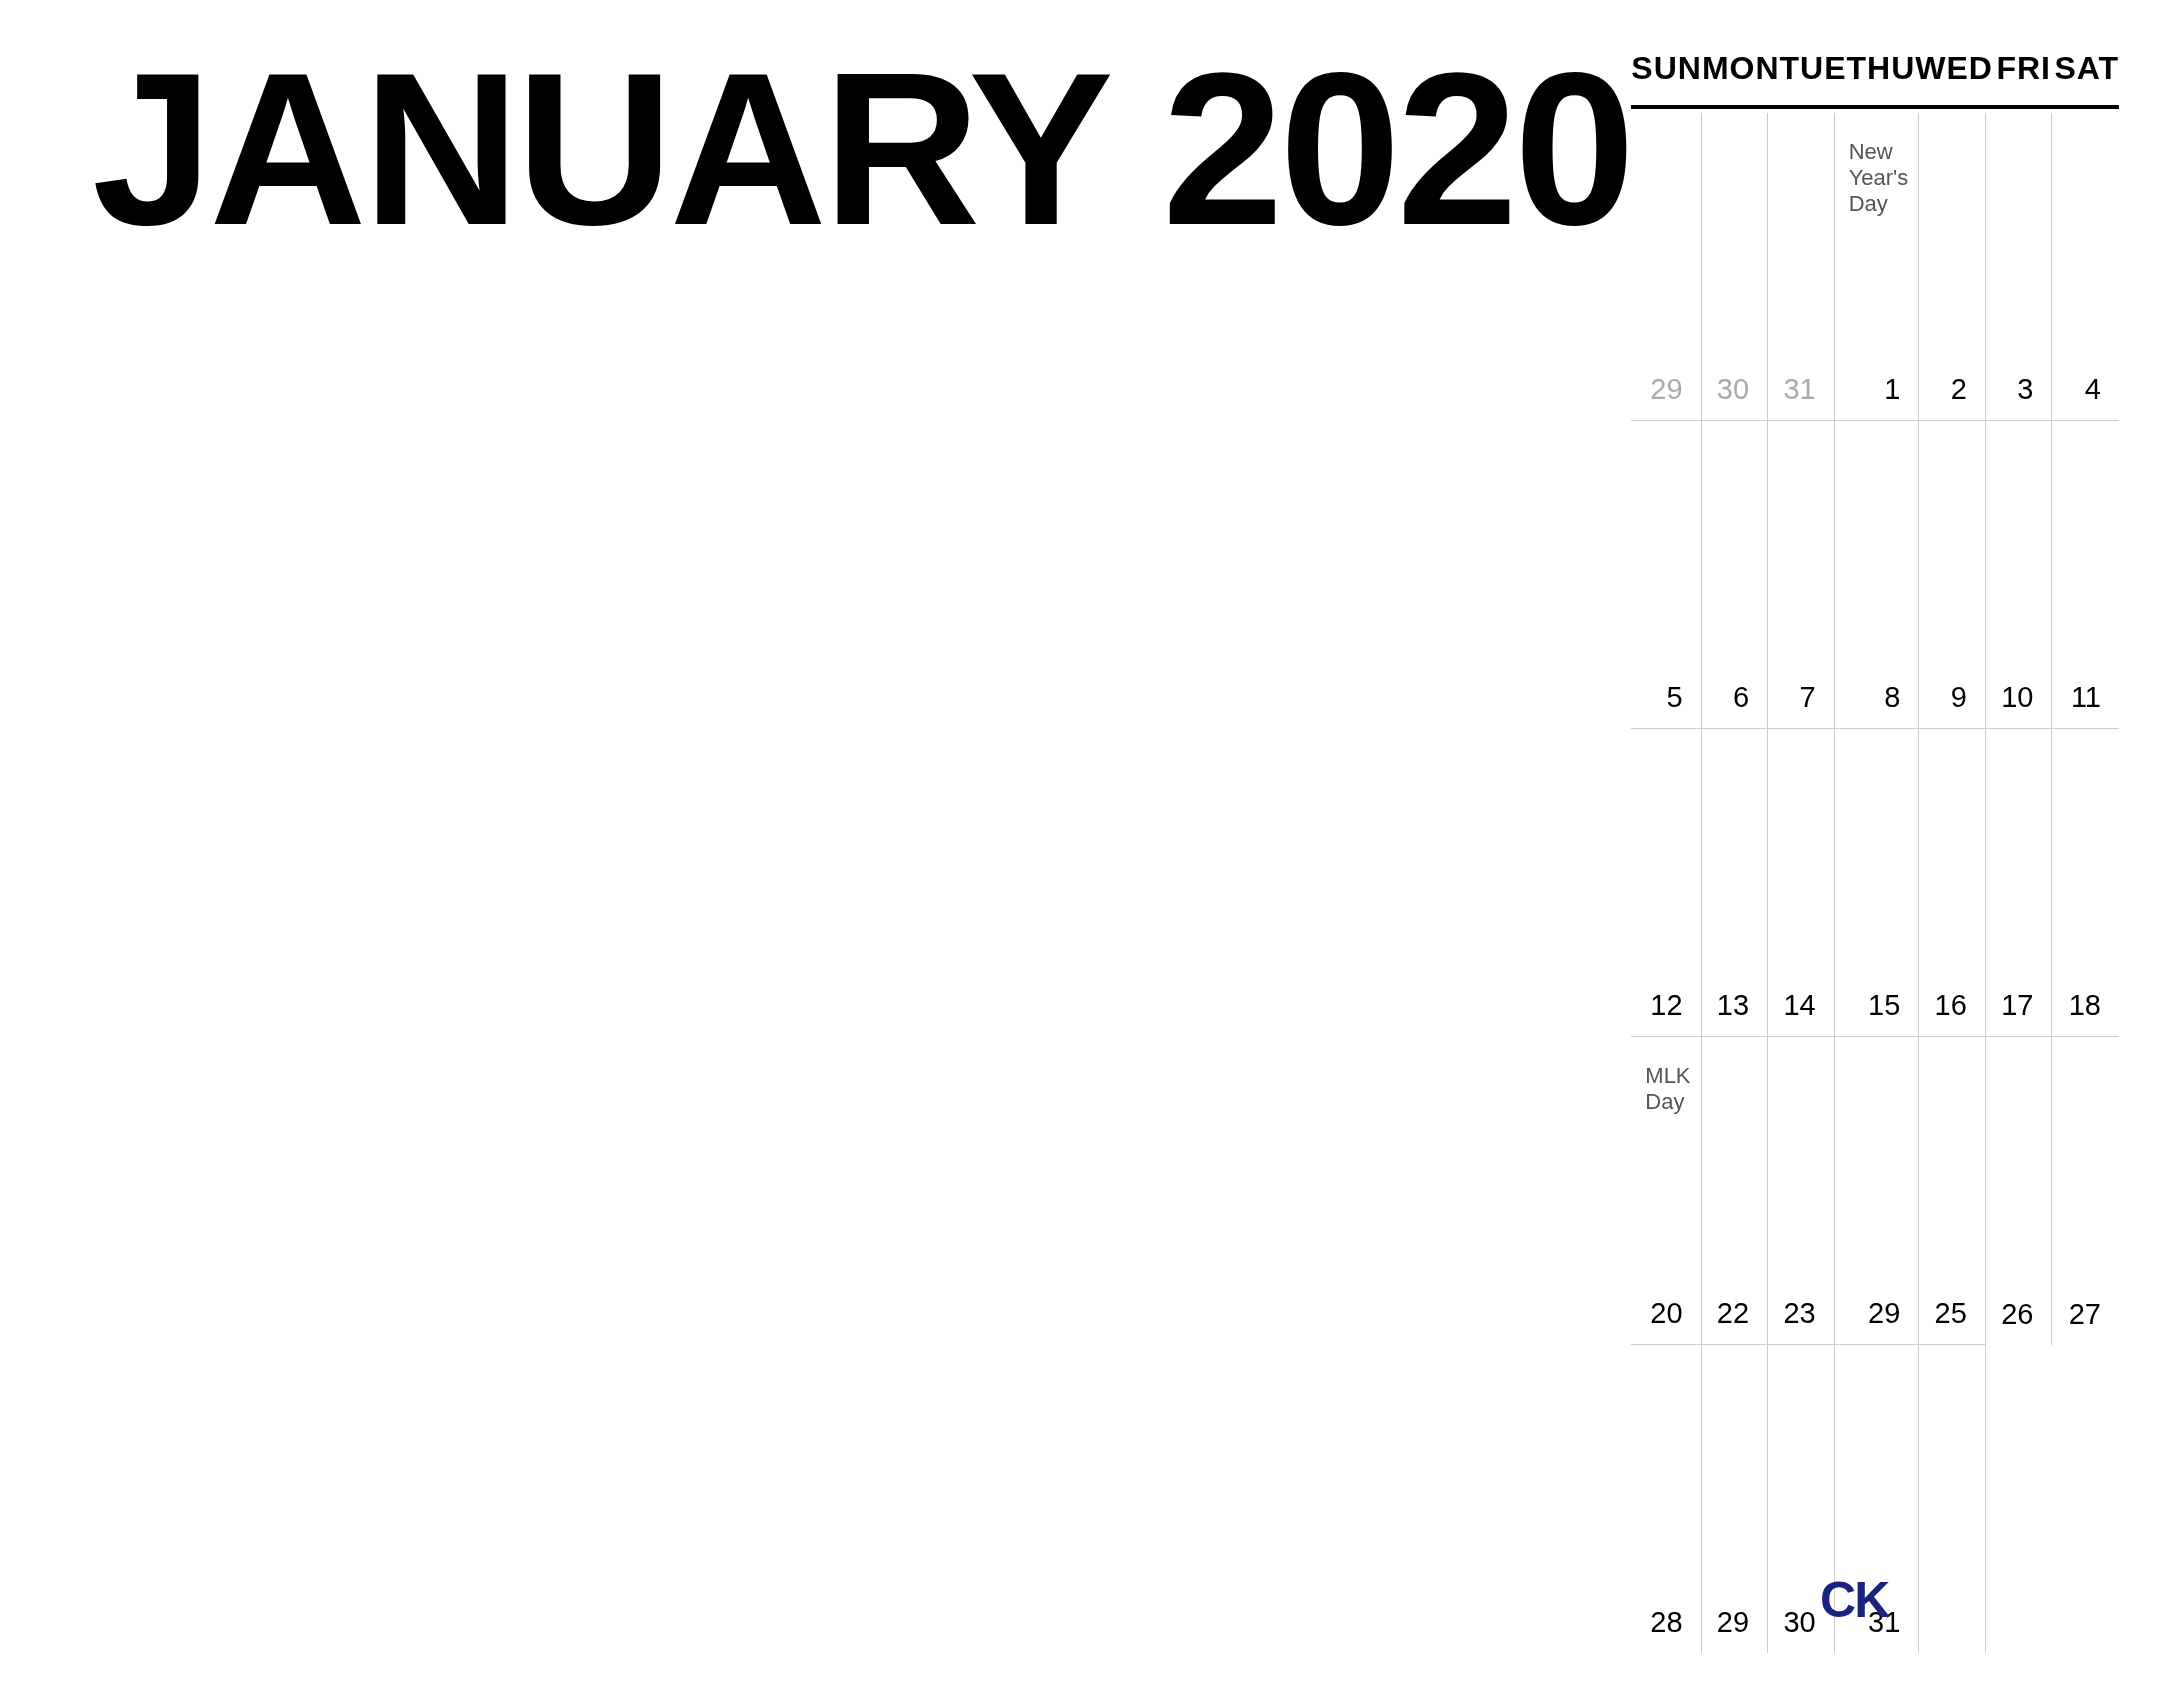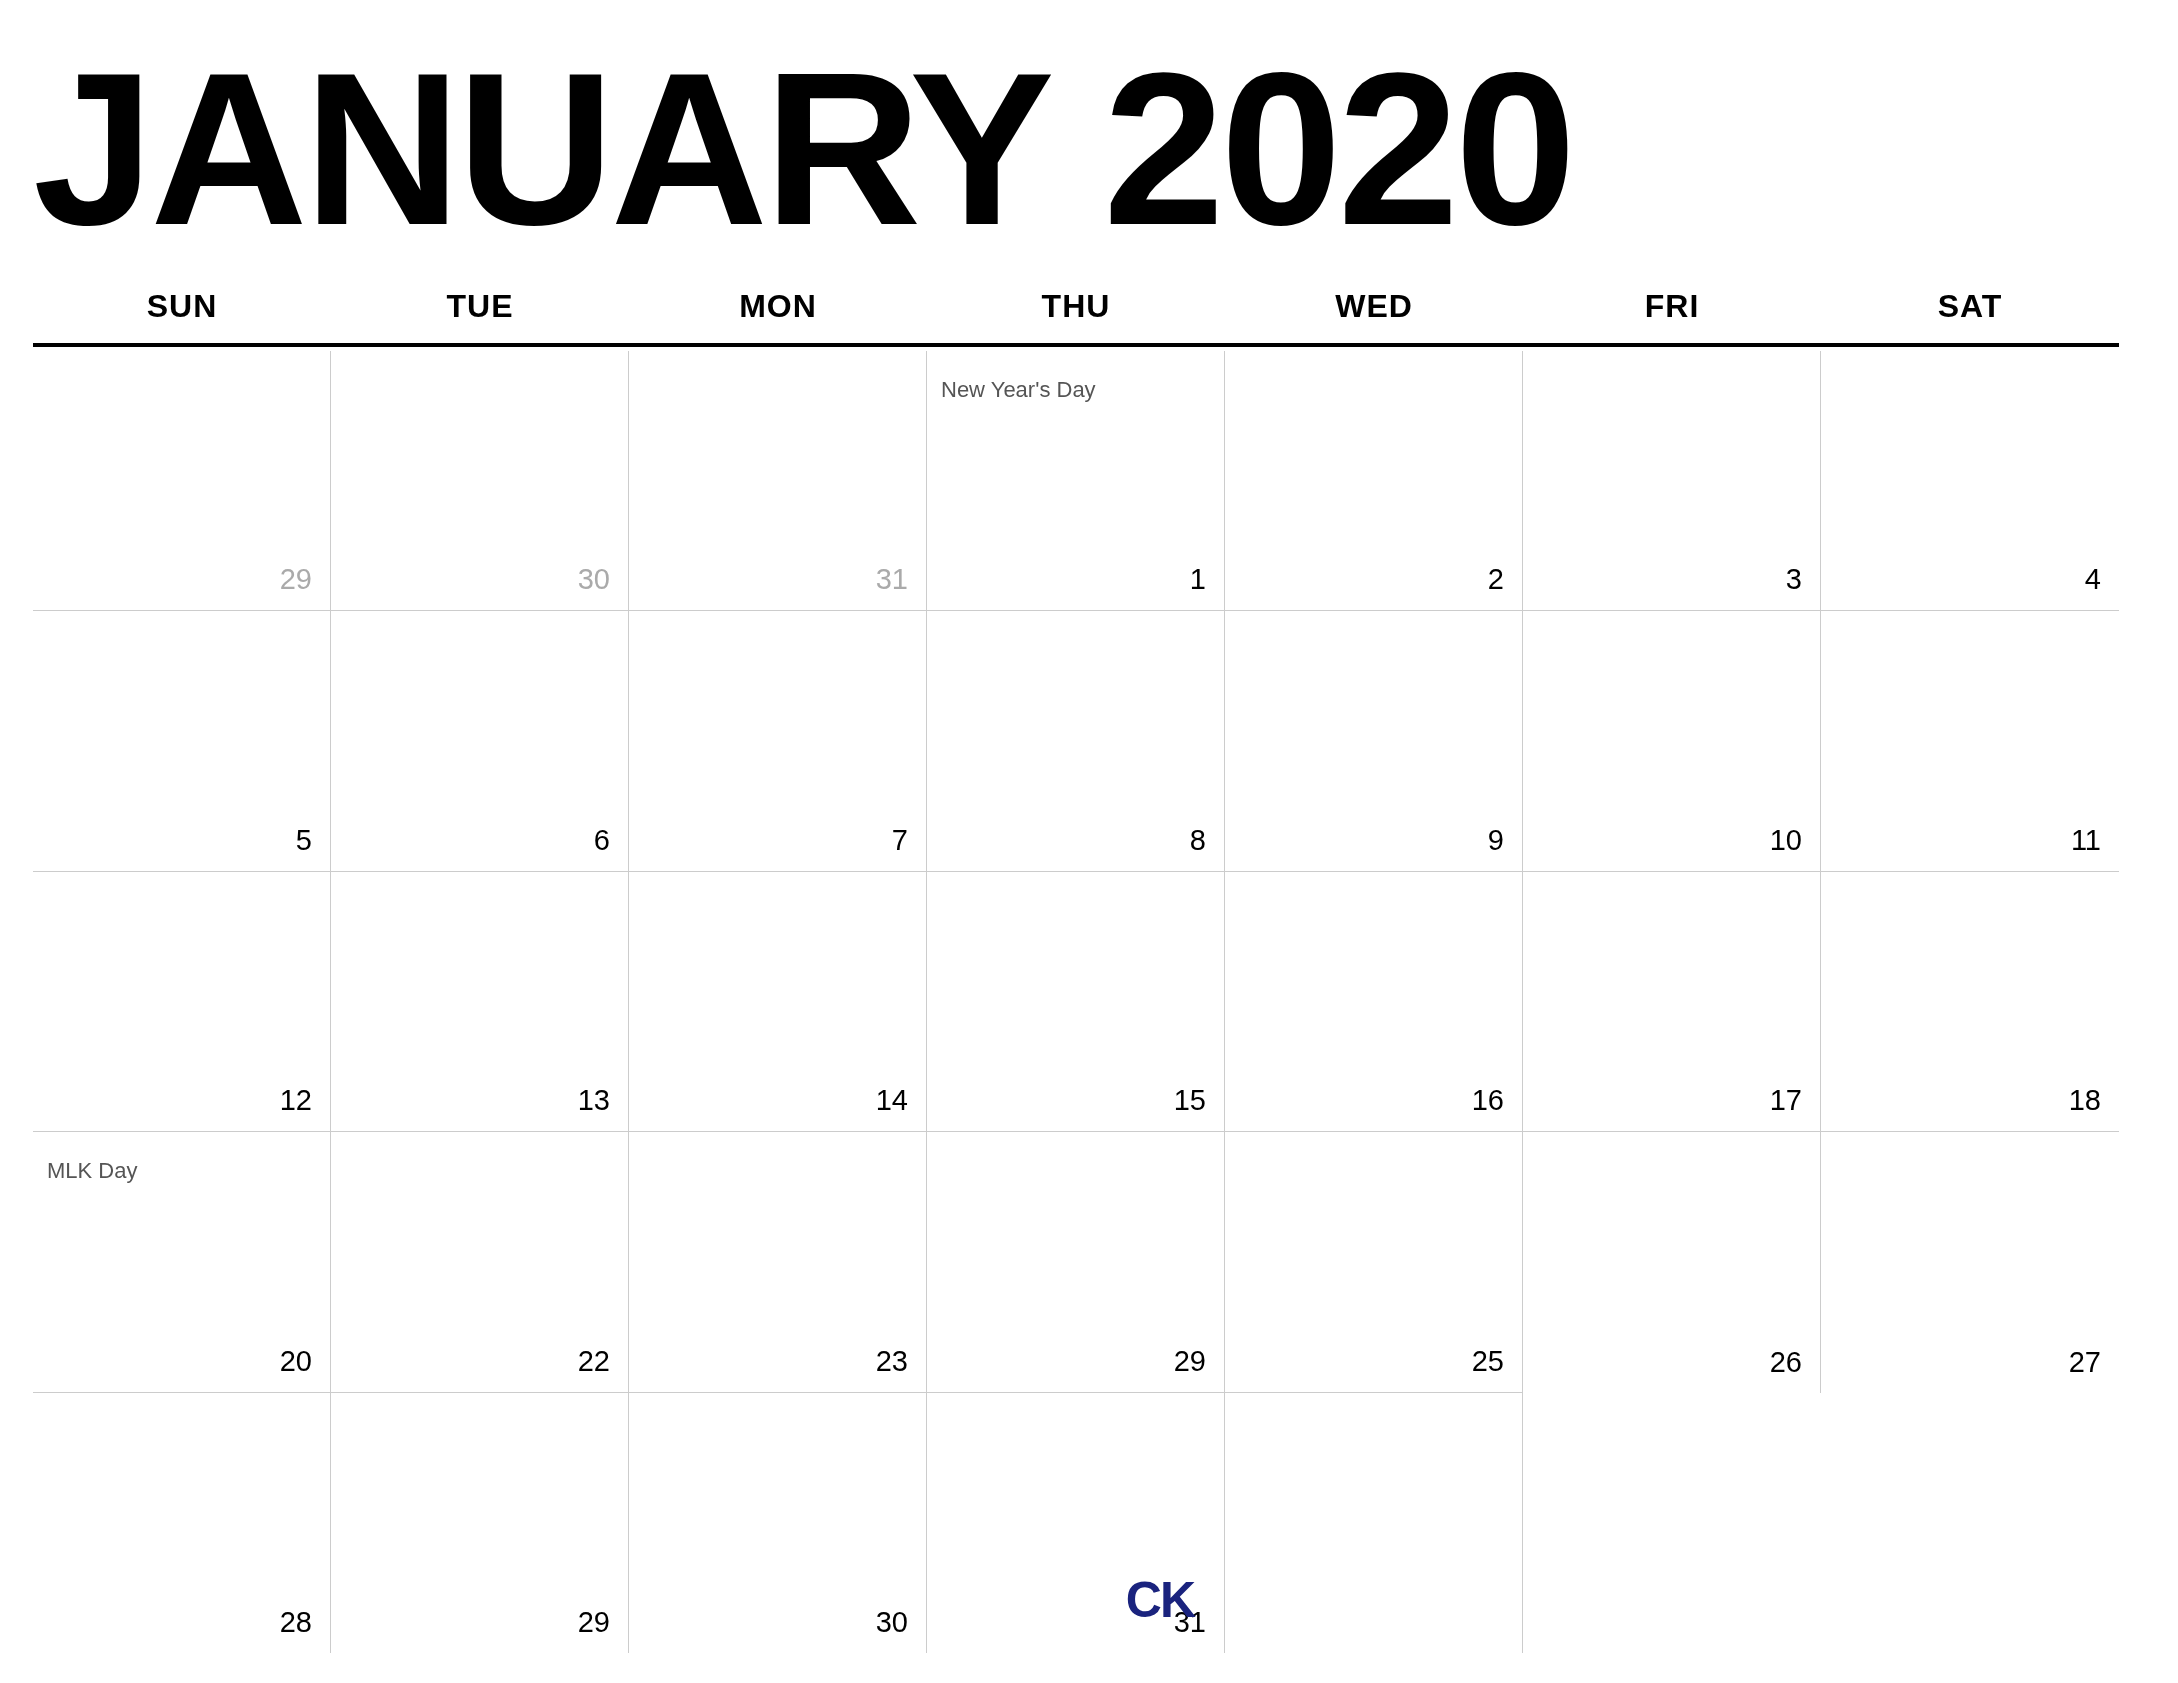--- a/index.html
+++ b/index.html
@@ -14,22 +14,22 @@
       width: 2178px;
       height: 1683px;
       overflow: hidden;
     }
 
     .page {
       width: 2178px;
       height: 1683px;
       background: #ffffff;
       display: flex;
-      flex-direction: column;
-      padding: 40px 59px 30px 33px;
+      flex-direction: row;
+      padding: 40px 59px 30px 92px;
     }
 
     .month-title {
       font-size: 218px;
       font-weight: 900;
       color: #000000;
       line-height: 1;
       letter-spacing: -4px;
       padding-bottom: 20px;
       font-family: Arial Black, Arial, sans-serif;
@@ -114,22 +114,22 @@
   </style>
 </head>
 <body>
 
 <div class="page">
   <div class="month-title">JANUARY 2020</div>
 
   <div class="calendar-container">
     <div class="day-headers">
     <div class="day-header">SUN</div>
+        <div class="day-header">MON</div>
         <div class="day-header">TUE</div>
-        <div class="day-header">MON</div>
         <div class="day-header">THU</div>
         <div class="day-header">WED</div>
         <div class="day-header">FRI</div>
         <div class="day-header">SAT</div>
       </div>
 
     <div class="calendar-grid" style="position:relative;">
     <div class="calendar-cell">
           <div class="day-number prev-month">29</div>
         </div>

